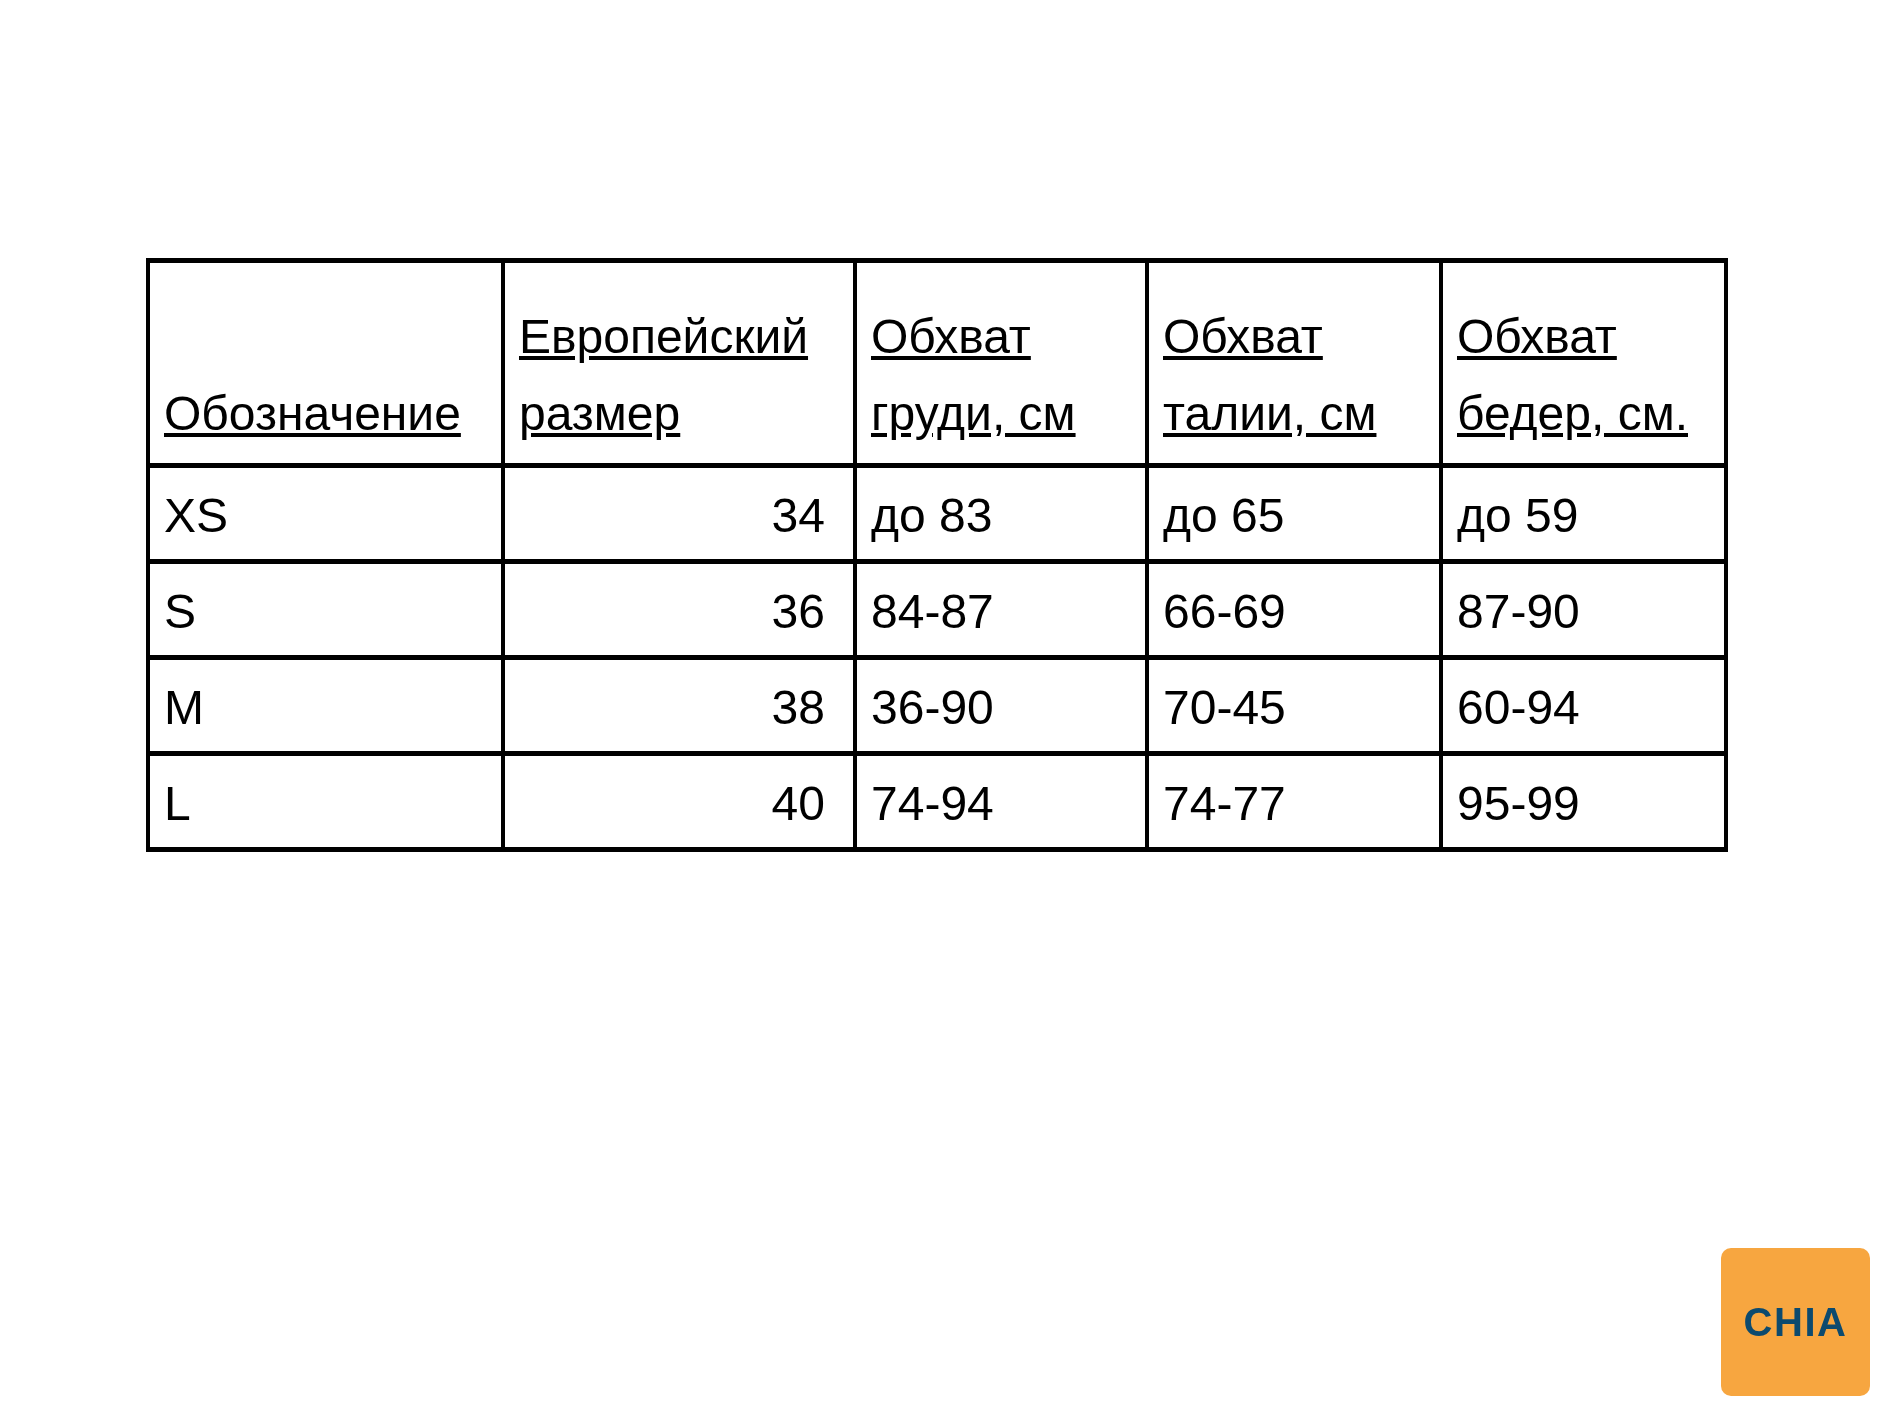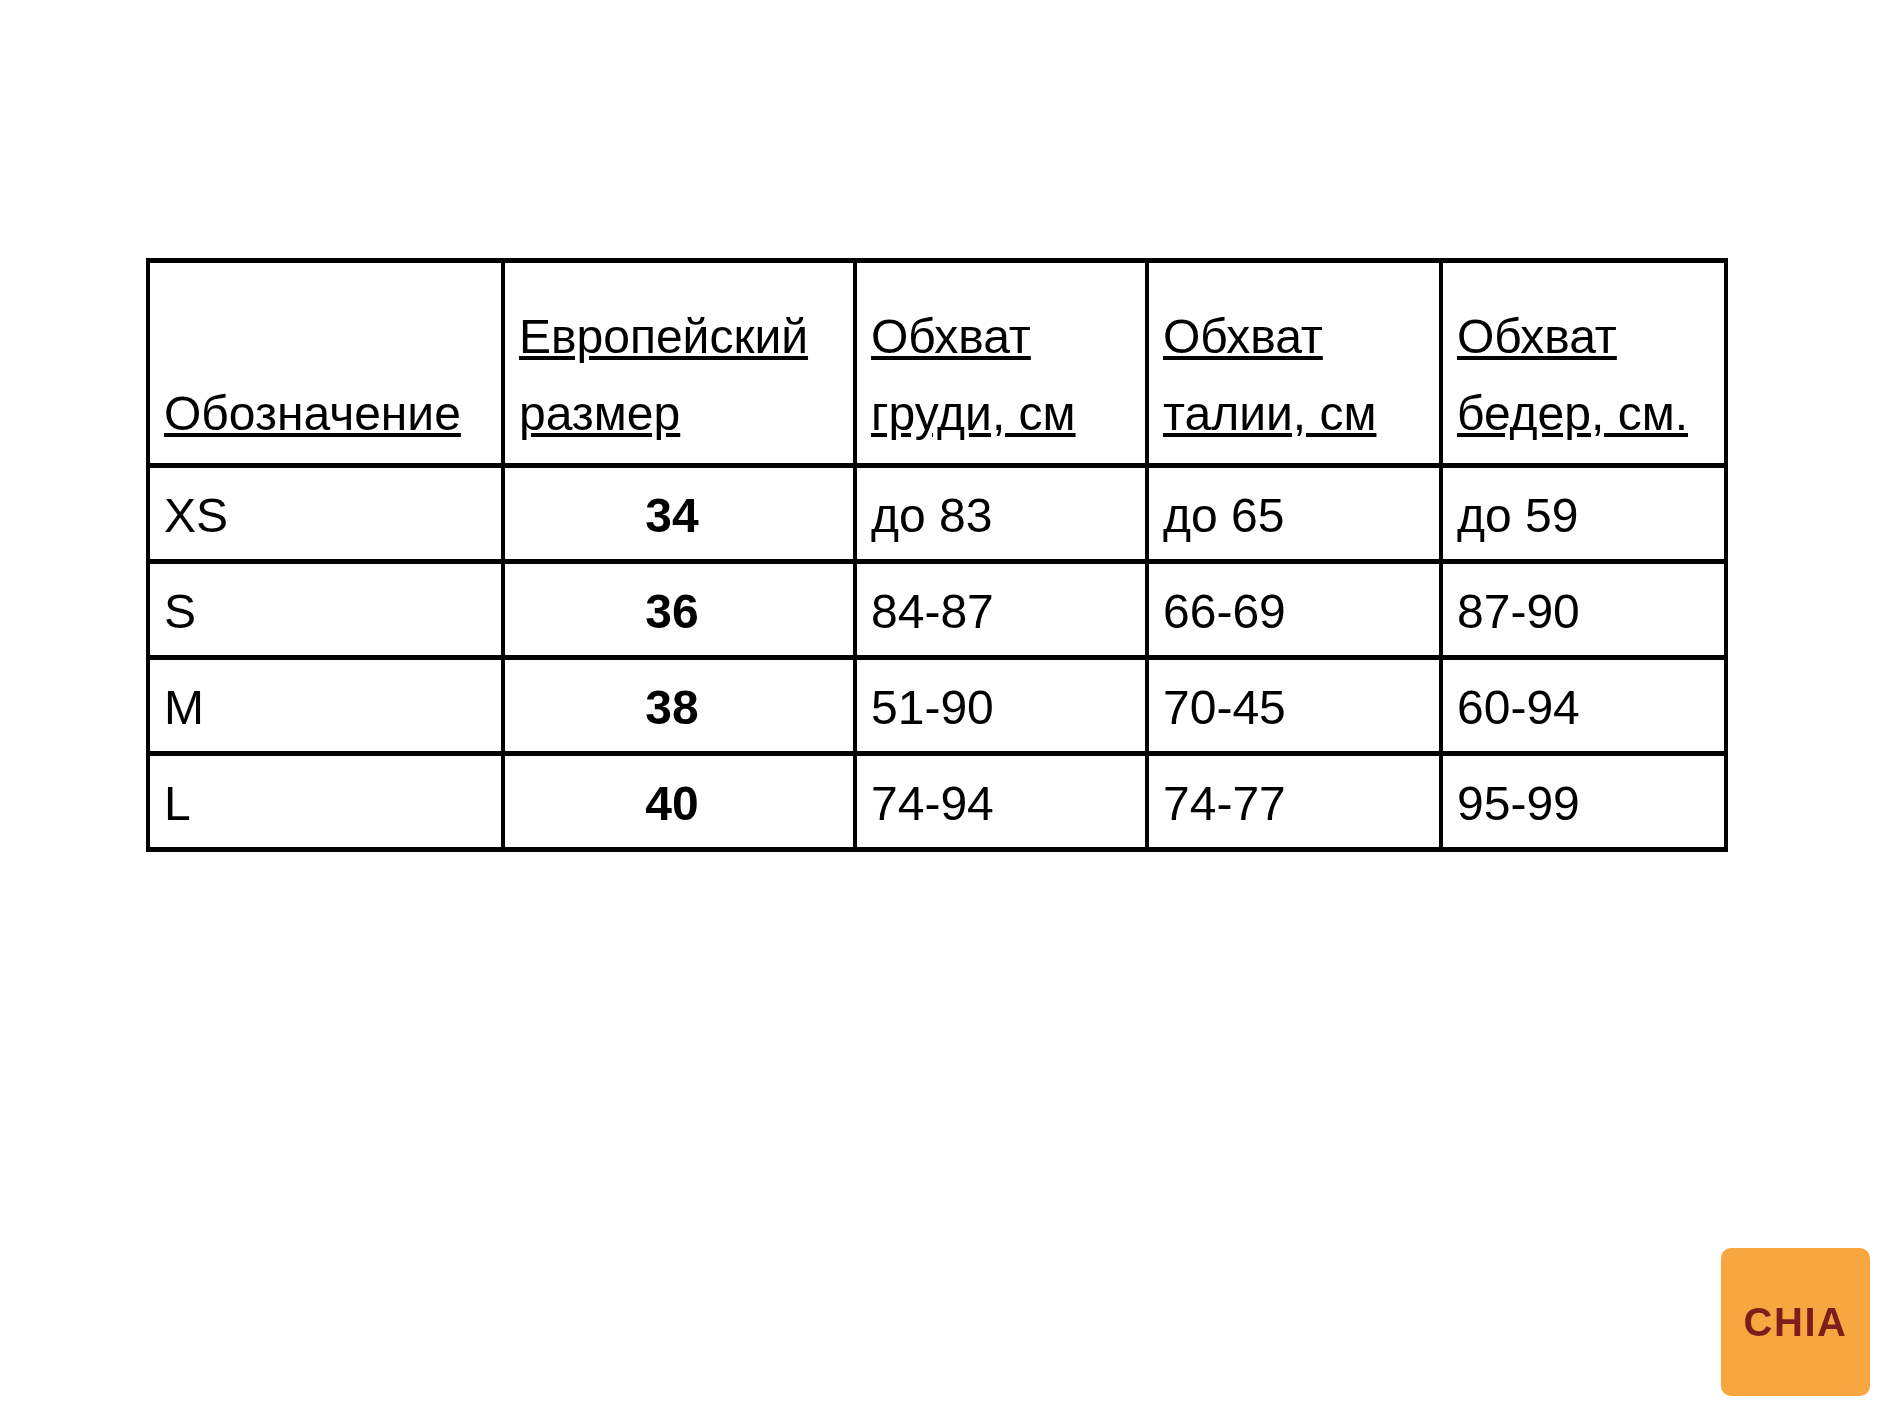--- a/index.html
+++ b/index.html
@@ -39,43 +39,42 @@
     overflow: hidden;
   }
   table.size-table thead tr { height: 205px; }
   table.size-table tr.h-std  { height: 96px; }
   table.size-table tr.h-tall { height: 147px; }
   table.size-table tr.h-last { height: 101px; }
 
   table.size-table thead th { padding-bottom: 10px; text-decoration: underline; }
 
   table.size-table .c-num {
-    text-align: center;
+    text-align: right;
     padding-right: 28px;
-    font-weight: bold;
   }
 
   
   .logo-badge {
     position: absolute;
     left: 1721px;
     top: 1248px;
     width: 149px;
     height: 148px;
     background: #F7A640;
     border-radius: 10px;
     display: flex;
     align-items: center;
     justify-content: center;
   }
   .logo-badge .logo-text {
     font-weight: bold;
     font-size: 40px;
     letter-spacing: 1.5px;
-    color: #7f1d1d;
+    color: #0c4a6e;
   }
 </style>
 </head>
 <body>
 
 <table class="size-table">
   <colgroup>
     <col style="width:355px">
     <col style="width:352px">
     <col style="width:292px">
@@ -106,21 +105,21 @@
     <tr class="h-std">
       <td>S</td>
       <td class="c-num">36</td>
       <td>84-87</td>
       <td>66-69</td>
       <td>87-90</td>
     </tr>
     <tr class="h-std">
       <td>M</td>
       <td class="c-num">38</td>
-      <td>51-90</td>
+      <td>36-90</td>
       <td>70-45</td>
       <td>60-94</td>
     </tr>
     <tr class="h-std">
       <td>L</td>
       <td class="c-num">40</td>
       <td>74-94</td>
       <td>74-77</td>
       <td>95-99</td>
     </tr>

